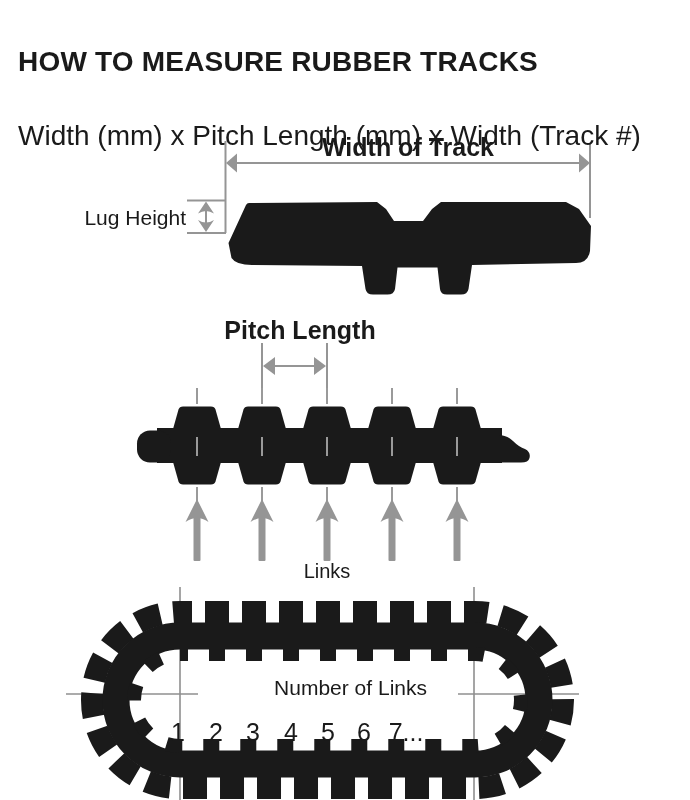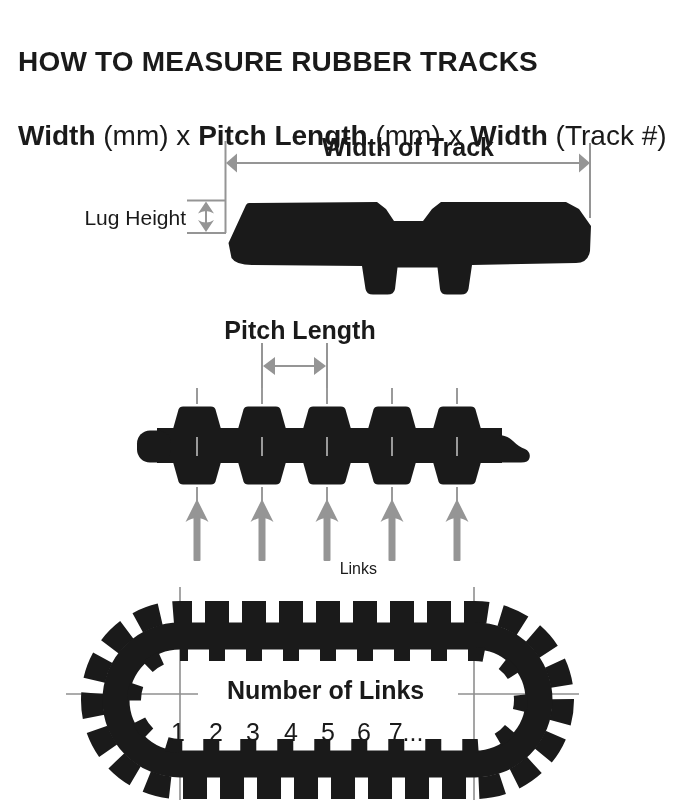--- a/index.html
+++ b/index.html
@@ -4,26 +4,26 @@
 <style>
   html,body{margin:0;padding:0;background:#fff;}
   .canvas{
     position:relative;width:690px;height:800px;background:#fff;overflow:hidden;
     font-family:"Liberation Sans", sans-serif;color:#1a1a1a;
   }
   .shapes{position:absolute;left:0;top:0;width:690px;height:800px;}
   .lbl{position:absolute;white-space:pre;}
   .t1{font-size:28px;font-weight:bold;letter-spacing:.2px;}
   .t2{font-size:28px;margin-top:6px;}
-  .t2 .b{font-weight:bold;}
+  .t2 .b{font-weight:normal;}
   .lbl-width{left:226px;top:133px;width:364px;text-align:center;font-size:25px;font-weight:bold;}
   .lbl-lug{left:68px;top:206px;width:118px;text-align:right;font-size:21px;}
   .lbl-pitch{left:220px;top:316px;width:160px;text-align:center;font-size:25px;font-weight:bold;}
-  .lbl-links{left:277px;top:560px;width:100px;text-align:right;font-size:16px;}
-  .lbl-numlinks{left:227px;top:676px;width:200px;text-align:left;font-size:25px;font-weight:bold;}
+  .lbl-links{left:277px;top:560px;width:100px;text-align:center;font-size:20px;}
+  .lbl-numlinks{left:227px;top:676px;width:200px;text-align:right;font-size:21px;font-weight:normal;}
   .num{position:absolute;top:718px;font-size:25px;transform:translateX(-50%);}
   
   .ink{fill:#1a1a1a;}
   .gline{stroke:#959595;stroke-width:2;fill:none;}
   .gthin{stroke:#8f8f8f;stroke-width:1.6;fill:none;}
   .ghead{fill:#959595;}
   .ring-band{fill:none;stroke:#1a1a1a;stroke-width:27;}
   .ring-outer{fill:none;stroke:#1a1a1a;stroke-width:22;stroke-dasharray:24 13;stroke-dashoffset:12;}
   .ring-inner{fill:none;stroke:#1a1a1a;stroke-width:14;stroke-dasharray:16 21;stroke-dashoffset:8;}
 </style>

